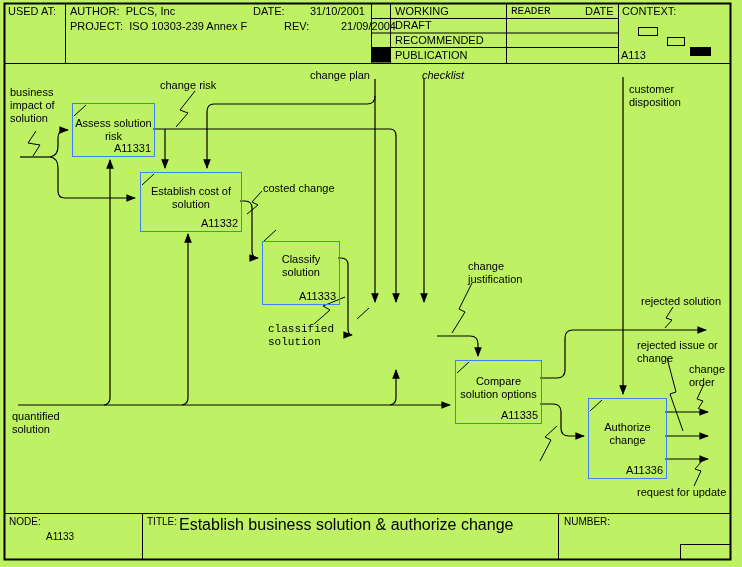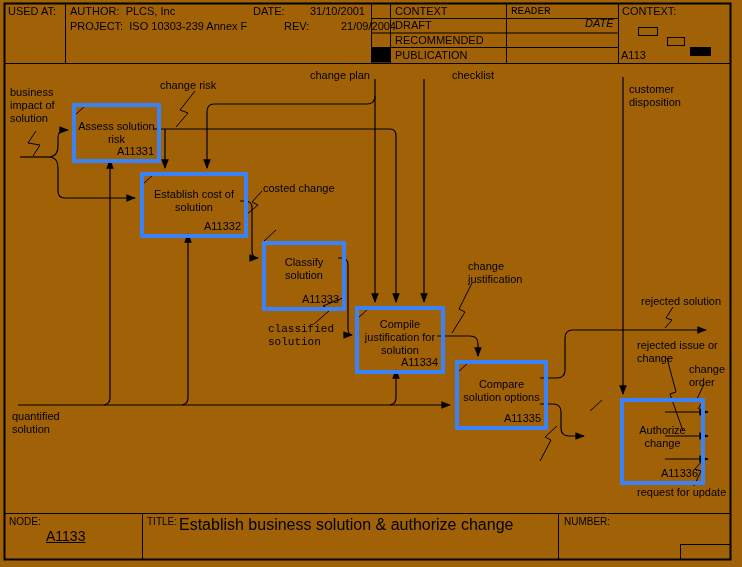--- a/index.html
+++ b/index.html
@@ -1,28 +1,28 @@
 <!DOCTYPE html>
 <html><head>
 <meta charset="utf-8">
 <style>
   html,body{margin:0;padding:0;background:#fff;}
-  .page{position:relative;width:742px;height:567px;background:#a16207;color:#000;
+  .page{position:relative;width:742px;height:567px;background:#bef264;color:#000;
         font-family:"Liberation Sans",sans-serif;font-size:11px;overflow:hidden;}
   svg.art{position:absolute;left:0;top:0;width:742px;height:567px;}
   .txt{position:absolute;line-height:13px;white-space:normal;}
   .nowrap{white-space:nowrap;}
   .pre{white-space:pre;}
   .small{font-size:10px;}
   .kv{position:absolute;display:flex;justify-content:space-between;}
-  .box{position:absolute;border:4px solid #3b82f6;display:flex;align-items:center;
+  .box{position:absolute;border:1px solid #3b82f6;display:flex;align-items:center;
        justify-content:center;text-align:center;line-height:13px;}
   .box .bid{position:absolute;right:3px;bottom:2px;line-height:12px;}
   .title-big{font-size:16px;line-height:18px;}
-  .node-big{font-size:14px;text-decoration:underline;}
+  .node-big{font-size:10px;}
 </style>
 </head>
 <body>
 
 <div class="page">
 
   <svg class="art" viewBox="0 0 742 567">
     <defs>
       <marker id="ah" viewBox="0 0 10 8" refX="9" refY="4" markerWidth="8" markerHeight="6.5" orient="auto">
         <path d="M0,0 L10,4 L0,8 z" fill="#000"></path>
@@ -113,60 +113,56 @@
 
   <div class="kv" style="left:253px;top:5px;width:112px;">
     <span>DATE:</span>
     <span>31/10/2001</span>
   </div>
   <div class="kv" style="left:253px;top:20px;width:112px;padding-left:31px;">
     <span>REV:</span>
     <span>21/09/2004</span>
   </div>
 
-  <div class="txt nowrap" style="left:395px;top:5px;">CONTEXT</div>
+  <div class="txt nowrap" style="left:395px;top:5px;">WORKING</div>
   <div class="txt nowrap" style="left:395px;top:19px;">DRAFT</div>
   <div class="txt nowrap" style="left:395px;top:34px;">RECOMMENDED</div>
   <div class="txt nowrap" style="left:395px;top:49px;">PUBLICATION</div>
 
   <div class="txt nowrap" style="left:511px;top:5px;font-family:Liberation Mono, monospace;">READER</div>
-  <div class="txt nowrap" style="left:585px;top:17px;font-style:italic;">DATE</div>
+  <div class="txt nowrap" style="left:585px;top:5px;">DATE</div>
 
   <div class="txt nowrap" style="left:622px;top:5px;">CONTEXT:</div>
   <div class="txt nowrap" style="left:621px;top:49px;">A113</div>
 
   <div class="box" style="left:72px;top:103px;width:81px;height:52px;">
     <span>Assess solution risk</span>
     <span class="bid">A11331</span>
   </div>
   <div class="box" style="left:140px;top:172px;width:100px;height:58px;">
     <span style="padding-bottom:8px;">Establish cost of solution</span>
     <span class="bid">A11332</span>
   </div>
   <div class="box" style="left:262px;top:228px;width:76px;height:62px;margin-top:13px;">
     <span style="padding-bottom:14px;">Classify solution</span>
     <span class="bid">A11333</span>
   </div>
-  <div class="box" style="left:355px;top:306px;width:82px;height:60px;">
-    <span style="padding-bottom:6px;">Compile justification for solution</span>
-    <span class="bid">A11334</span>
-  </div>
   <div class="box" style="left:455px;top:360px;width:85px;height:62px;">
     <span style="padding-bottom:8px;">Compare solution options</span>
     <span class="bid">A11335</span>
   </div>
-  <div class="box" style="left:620px;top:398px;width:77px;height:79px;">
+  <div class="box" style="left:588px;top:398px;width:77px;height:79px;">
     <span style="padding-bottom:10px;">Authorize change</span>
     <span class="bid">A11336</span>
   </div>
 
   <div class="txt" style="left:10px;top:86px;width:62px;">business impact of solution</div>
   <div class="txt nowrap" style="left:160px;top:79px;">change risk</div>
   <div class="txt nowrap" style="left:310px;top:69px;">change plan</div>
-  <div class="txt nowrap" style="left:452px;top:69px;">checklist</div>
+  <div class="txt nowrap" style="left:422px;top:69px;font-style:italic;">checklist</div>
   <div class="txt" style="left:629px;top:83px;width:80px;">customer disposition</div>
   <div class="txt nowrap" style="left:263px;top:182px;">costed change</div>
   <div class="txt" style="left:268px;top:323px;width:60px;font-family:Liberation Mono, monospace;">classified solution</div>
   <div class="txt" style="left:468px;top:260px;width:80px;">change justification</div>
   <div class="txt nowrap" style="left:641px;top:295px;">rejected solution</div>
   <div class="txt" style="left:637px;top:339px;width:88px;">rejected issue or change</div>
   <div class="txt" style="left:689px;top:363px;width:48px;">change order</div>
   <div class="txt nowrap" style="left:637px;top:486px;">request for update</div>
   <div class="txt" style="left:12px;top:410px;width:70px;">quantified solution</div>
 

